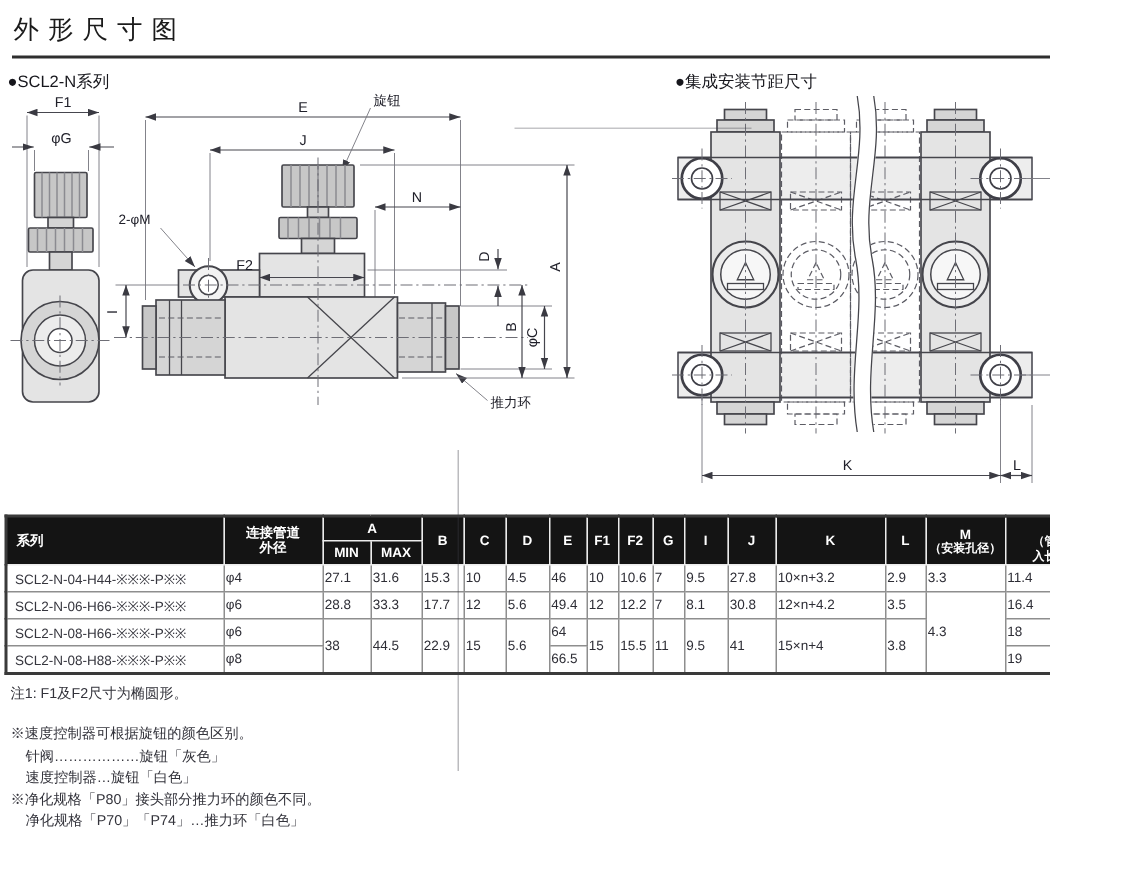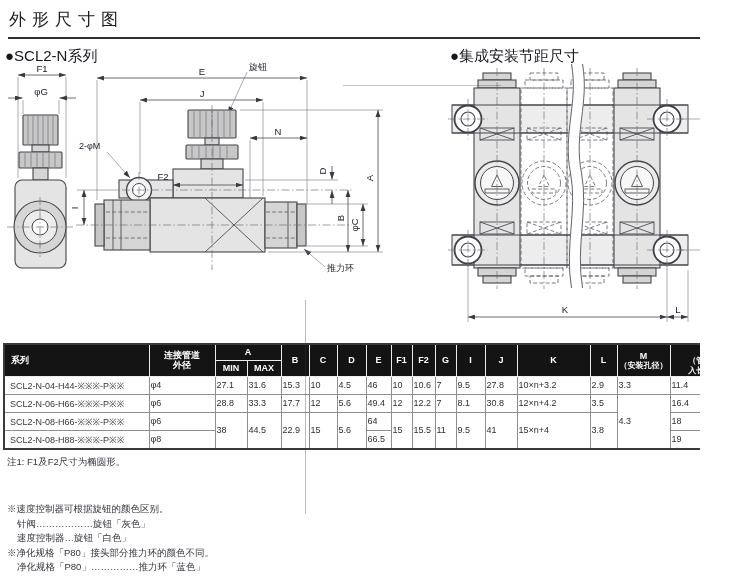--- a/index.html
+++ b/index.html
@@ -2,21 +2,21 @@
 <html><head>
 <meta charset="utf-8">
 <style>
   html,body{margin:0;padding:0;background:#ffffff;}
   #page{position:relative;width:700px;height:586px;background:#fff;overflow:hidden;
         font-family:"Liberation Sans",sans-serif;color:#222;}
   
   #title{position:absolute;left:9px;top:8px;font-family:"DejaVu Serif",serif;
          font-size:17px;letter-spacing:6px;color:#1b1b1b;}
   #title-rule{position:absolute;left:8px;top:37px;width:733px;height:2px;background:#2e2e2e;}
-  .sec-head{position:absolute;font-size:15px;color:#16161c;white-space:nowrap;}
+  .sec-head{position:absolute;font-size:11px;color:#16161c;white-space:nowrap;}
   #head-left{left:5px;top:47px;}
   #head-right{left:450px;top:47px;}
   
   #svg-left{position:absolute;left:0;top:58px;}
   #svg-right{position:absolute;left:445px;top:58px;}
   .ln{stroke:#45454b;stroke-width:1.1;fill:none;}
   .lnt{stroke:#45454b;stroke-width:0.85;fill:none;}
   .fill-a{fill:#e4e4e4;stroke:#45454b;stroke-width:1.1;}
   .fill-b{fill:#d5d5d5;stroke:#45454b;stroke-width:1.1;}
   .fill-c{fill:#c7c7c7;stroke:#45454b;stroke-width:1.1;}
@@ -33,21 +33,21 @@
   #dim-table th{background:#141414;color:#fff;border:1px solid #ececec;font-weight:bold;
                 padding:1px 1px;font-size:9px;line-height:1.15;}
   #dim-table td{border:1px solid #8e8e8e;color:#2d2d35;text-align:left;padding:1px 1px;
                 font-size:9px;height:15px;background:#fff;}
   #dim-table{border:2px solid #3a3a3a;}
   #dim-table td.series{text-align:left;padding-left:5px;white-space:nowrap;color:#36363e;margin-left:42px;}
   #dim-table .sub{font-size:8px;font-weight:bold;}
   #dim-table .n-sub{width:38px;margin:0 auto;}
   
   #note1{position:absolute;left:7px;top:456px;font-size:9.5px;color:#33333b;text-align:center;}
-  #notes{position:absolute;left:7px;top:502px;font-size:9.5px;color:#33333b;line-height:14.5px;}
+  #notes{position:absolute;left:7px;top:483px;font-size:9.5px;color:#33333b;line-height:14.5px;}
   #notes .ind{padding-left:10px;}
   
   .artifact-v{position:absolute;left:305px;top:300px;width:1px;height:214px;background:rgba(60,60,70,0.35);}
   .artifact-h{position:absolute;left:343px;top:85px;width:158px;height:1px;background:rgba(60,60,70,0.30);}
 </style>
 </head>
 <body>
 
 <div id="page">
 
@@ -424,19 +424,19 @@
       </tr>
     </tbody>
   </table>
 
   <div id="note1">注1: F1及F2尺寸为椭圆形。</div>
   <div id="notes">
     <div>※速度控制器可根据旋钮的颜色区别。</div>
     <div class="ind">针阀………………旋钮「灰色」</div>
     <div class="ind">速度控制器…旋钮「白色」</div>
     <div>※净化规格「P80」接头部分推力环的颜色不同。</div>
-    <div class="ind">净化规格「P80」……………推力环「蓝色」</div>
+    <div class="ind">净化规格「P70」「P74」…推力环「白色」</div>
   </div>
 
   <div class="artifact-v"></div>
   <div class="artifact-h"></div>
 
 </div>
 
 </body></html>

